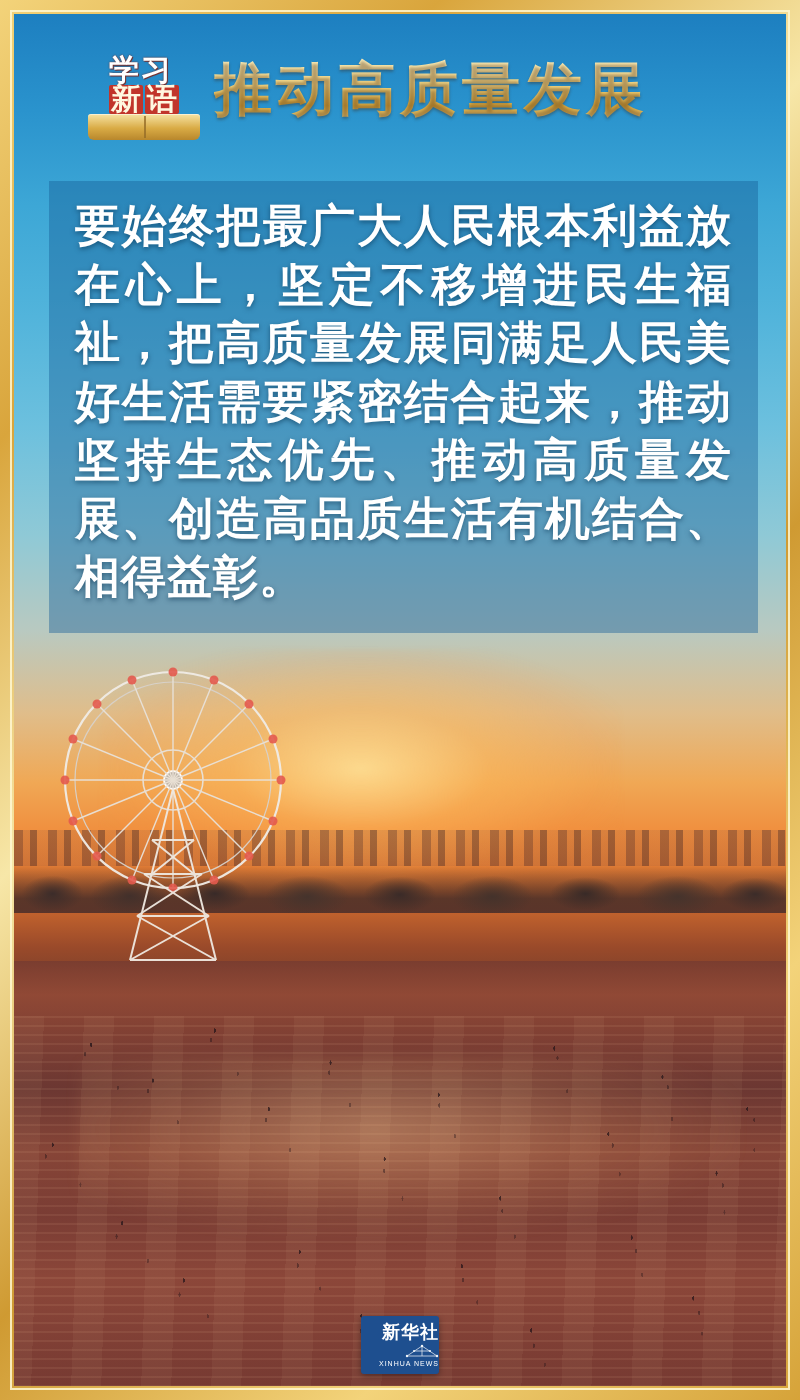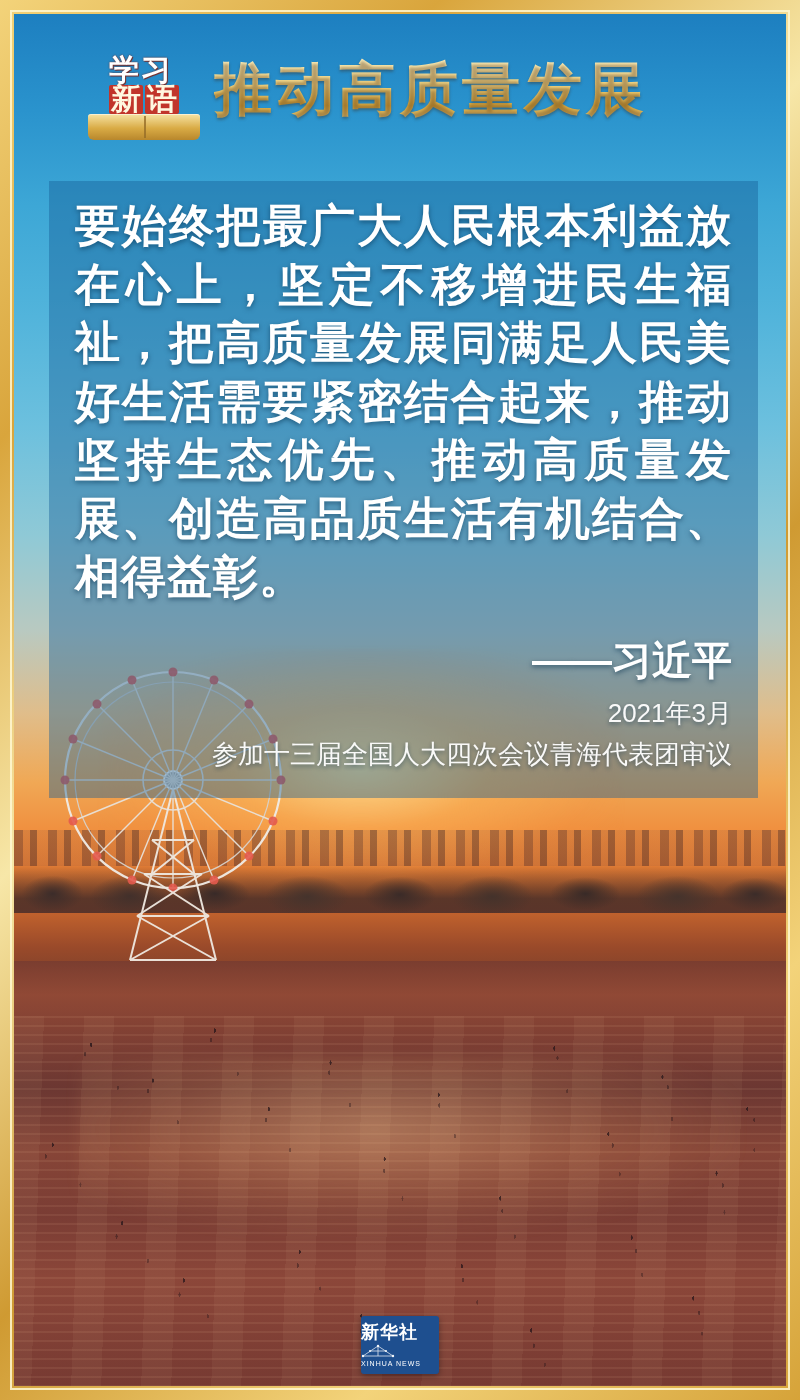--- a/index.html
+++ b/index.html
@@ -332,21 +332,21 @@
     left: 50%;
     transform: translateX(-50%);
     bottom: 26px;
     width: 78px;
     height: 58px;
     z-index: 7;
     background: #1e4f8f;
     border-radius: 3px;
     display: flex;
     flex-direction: column;
-    align-items: flex-start;
+    align-items: flex-end;
     justify-content: center;
     box-shadow: 0 2px 6px rgba(0,0,0,0.35);
   }
   .xinhua-cn {
     font-family: "Liberation Serif", "DejaVu Serif", serif;
     font-size: 18px;
     font-weight: bold;
     color: #ffffff;
     letter-spacing: 1px;
     line-height: 1.1;
@@ -454,25 +454,20 @@
           <span class="logo-char red-bg">语</span>
         </div>
       </div>
       <div class="logo-book"></div>
     </div>
     <div class="main-title">推动高质量发展</div>
   </div>
 
   <div class="quote-panel">
     <p class="quote-text">要始终把最广大人民根本利益放在心上，坚定不移增进民生福祉，把高质量发展同满足人民美好生活需要紧密结合起来，推动坚持生态优先、推动高质量发展、创造高品质生活有机结合、相得益彰。</p>
-    <div class="attrib">
-      <span class="attrib-name">——习近平</span>
-      <span class="attrib-date">2021年3月</span>
-      <span class="attrib-event">参加十三届全国人大四次会议青海代表团审议</span>
-    </div>
   </div>
 
   <div class="frame-inner-line"></div>
 
   <div class="xinhua">
     <span class="xinhua-cn">新华社</span>
     <svg class="xinhua-mark" viewBox="0 0 34 14">
       <g stroke="#ffffff" stroke-width="0.8" fill="none" opacity="0.9">
         <line x1="2" y1="12" x2="17" y2="2"></line>
         <line x1="32" y1="12" x2="17" y2="2"></line>

